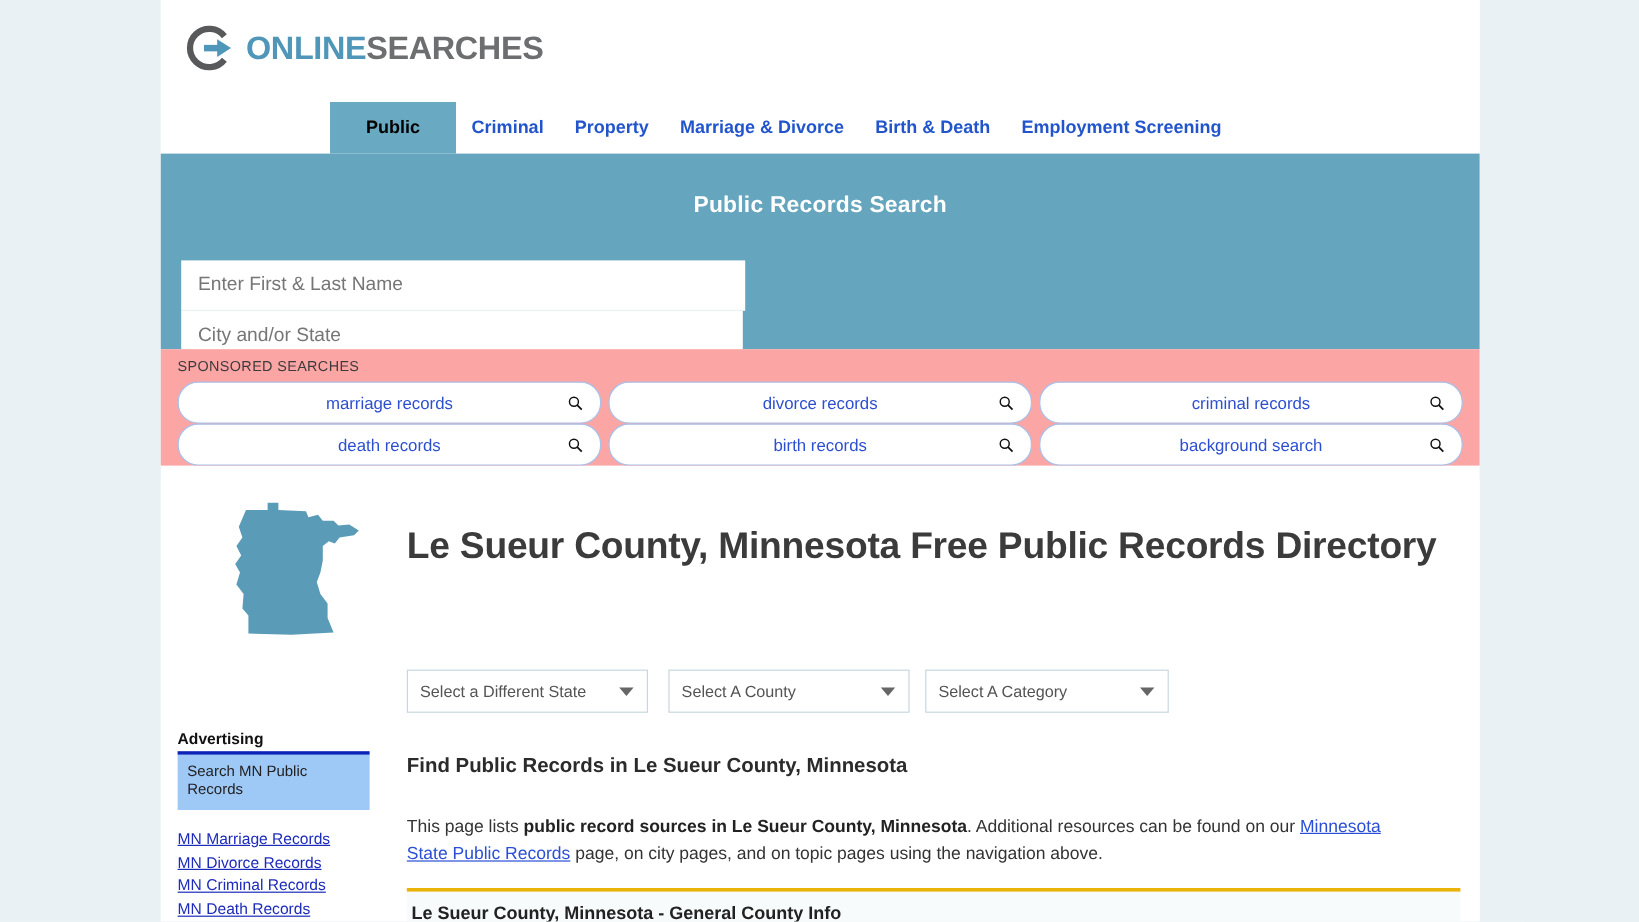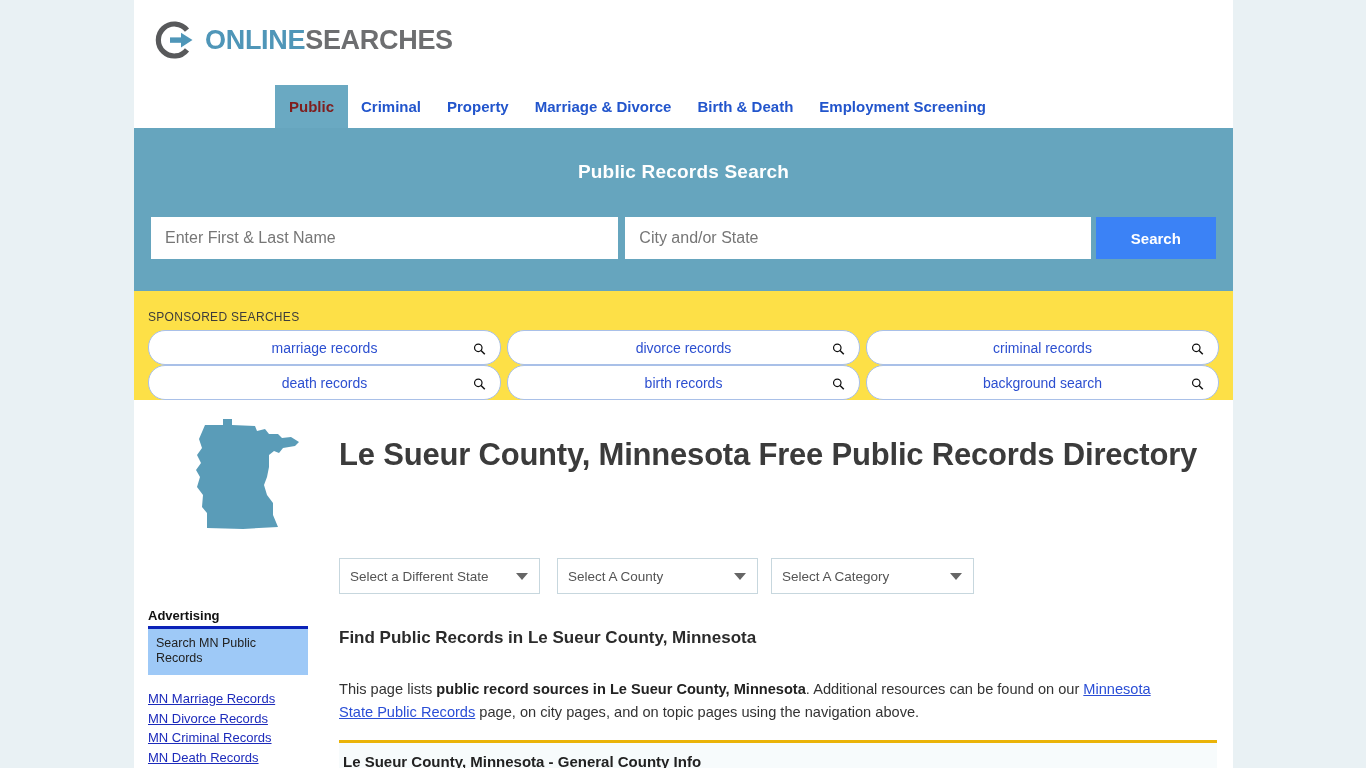--- a/index.html
+++ b/index.html
@@ -77,22 +77,22 @@
     align-items: center;
     padding: 0 13px;
     font-size: 15px;
     font-weight: bold;
     color: #2255cc;
     white-space: nowrap;
     cursor: pointer;
   }
   .nav-item.active {
     background: #6aa9c2;
-    color: #7f1d1d;
-    padding: 0 14px;
+    color: #000000;
+    padding: 0 30px;
   }
 
   
   .hero {
     position: absolute;
     left: 134px;
     top: 128px;
     width: 1099px;
     height: 163px;
     background: #66a5be;
@@ -105,20 +105,21 @@
     font-weight: bold;
     padding-top: 33px;
     letter-spacing: 0.2px;
   }
   .hero-form {
     position: absolute;
     left: 17px;
     top: 89px;
     display: flex;
     width: 1065px;
+    flex-direction: column;
   }
   .hero-input {
     height: 42px;
     border: none;
     background: #ffffff;
     font-size: 16px;
     color: #555;
     padding: 0 14px;
     box-sizing: border-box;
     outline: none;
@@ -138,22 +139,22 @@
     cursor: pointer;
     font-family: "Liberation Sans", sans-serif;
   }
 
   
   .sponsored {
     position: absolute;
     left: 134px;
     top: 291px;
     width: 1099px;
-    background: #fde047;
-    padding: 19px 14px 0 14px;
+    background: #fca5a5;
+    padding: 7px 14px 0 14px;
     box-sizing: border-box;
   }
   .sponsored-label {
     font-size: 12px;
     color: #3c3c3c;
     letter-spacing: 0.3px;
     margin-bottom: 6px;
   }
   .pill-row {
     display: flex;

